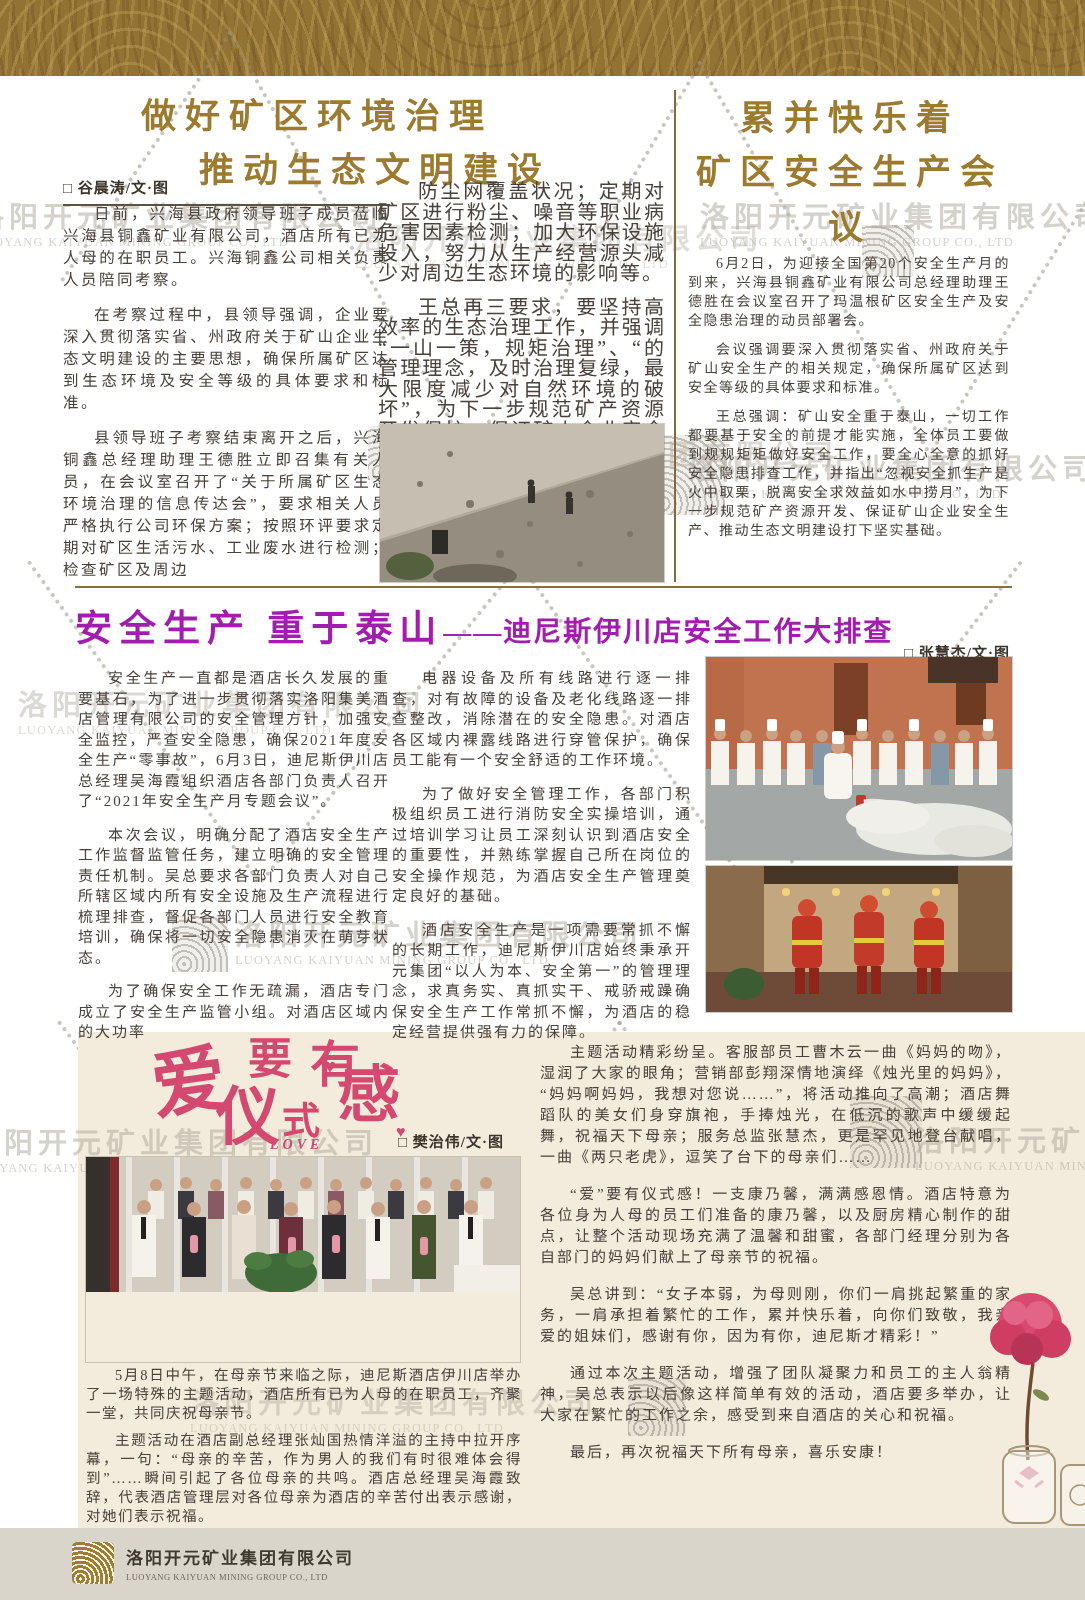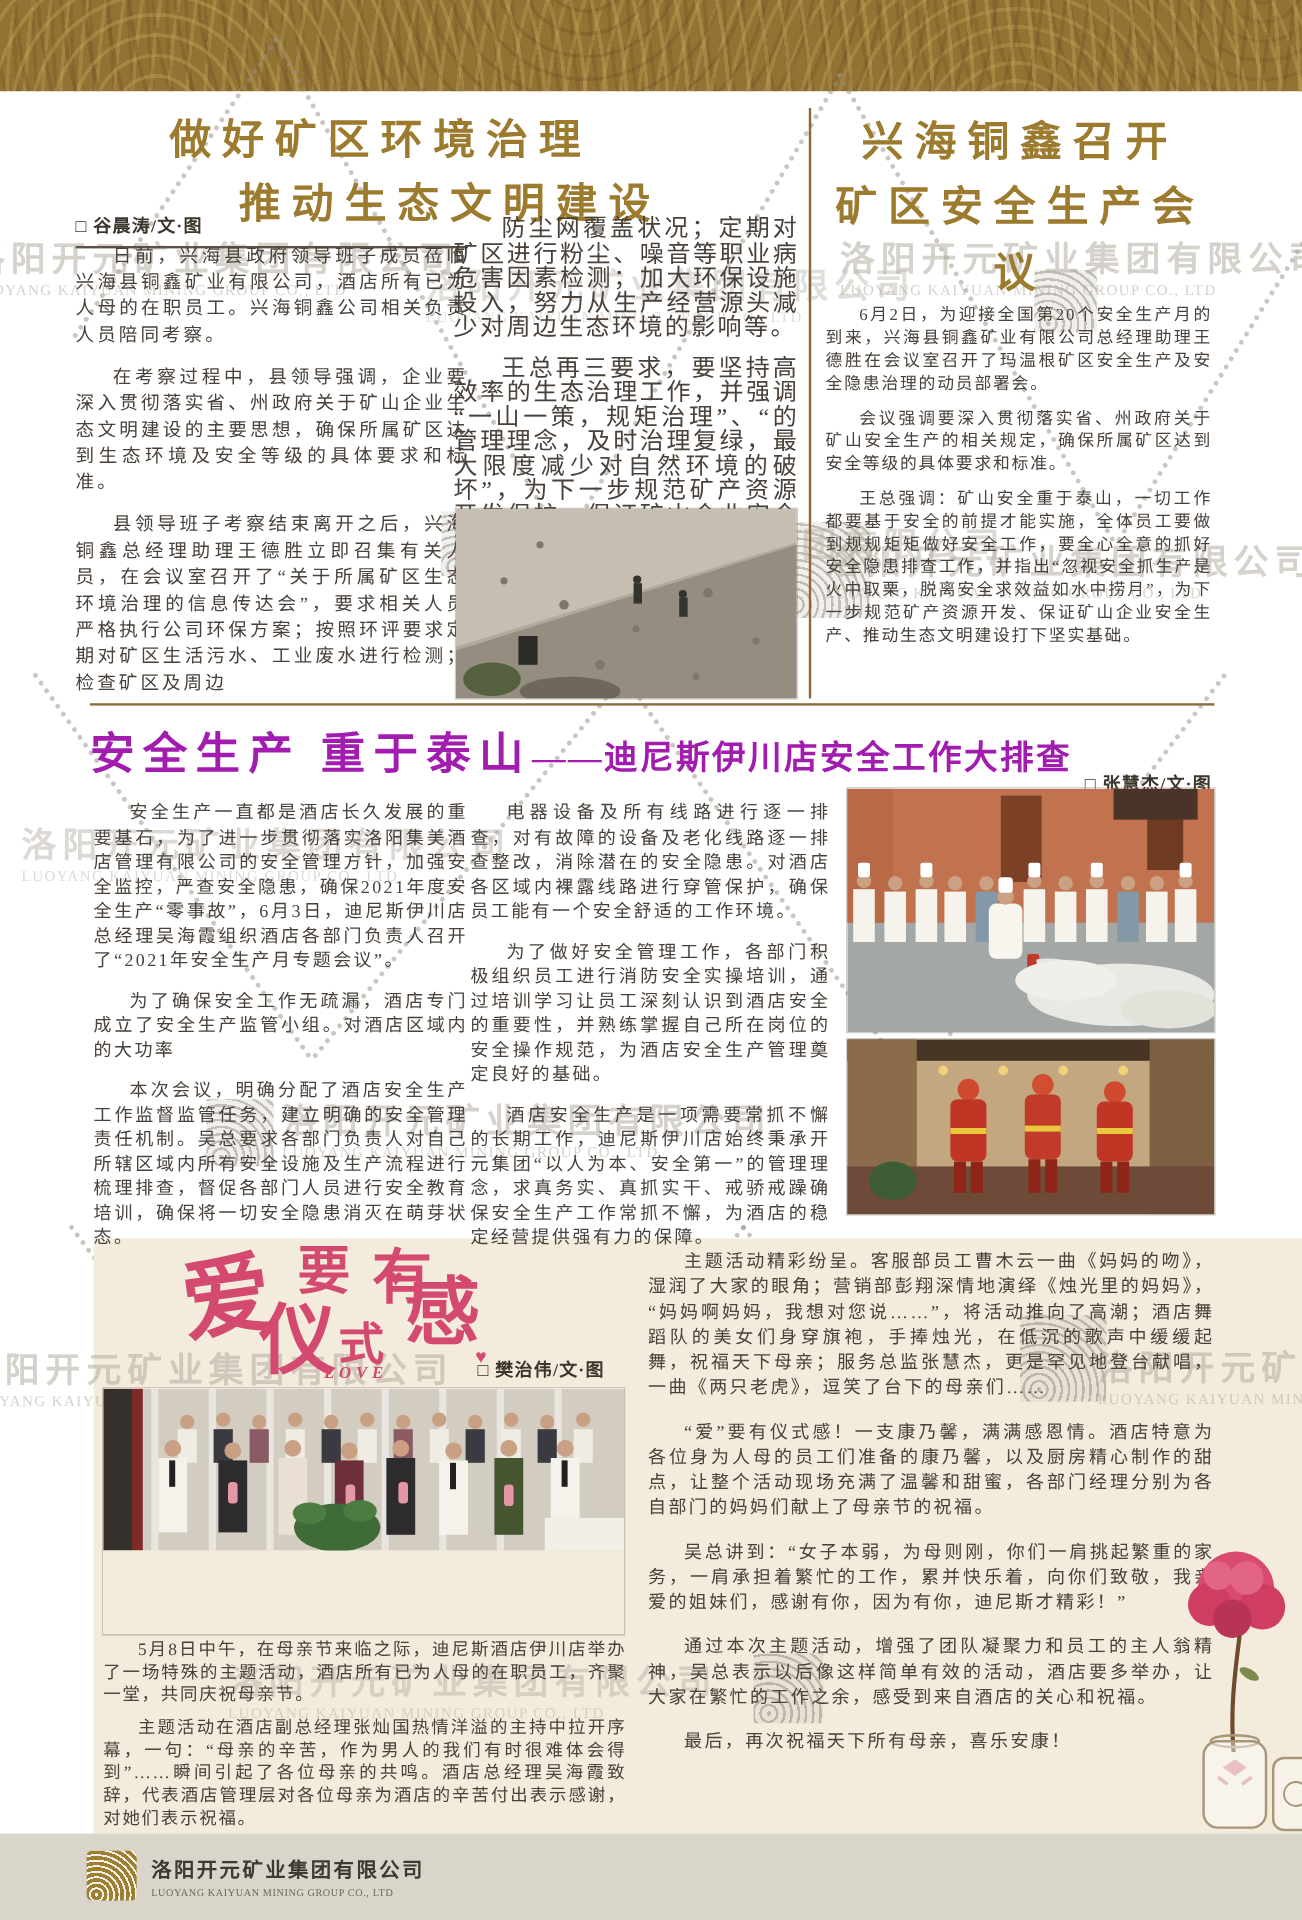--- a/index.html
+++ b/index.html
@@ -180,37 +180,37 @@
         <rect x="186" y="74" width="7" height="16"></rect>
           <circle cx="189" cy="71" r="3.4"></circle>
       </g>
     </svg>
   </div>
 
   <div class="vline" style="left:674px;top:90px;width:2px;height:492px;"></div>
   <div class="hline" style="left:75px;top:586px;width:937px;height:2px;"></div>
 
   <div class="gold-title" style="left:688px;top:92px;width:324px;">
-    <span class="l1">兴海铜鑫召开</span>
+    <span class="l1">累并快乐着</span>
     <span class="l2">矿区安全生产会议</span>
   </div>
   <div class="bodytext col-meet">
     <p>6月2日，为迎接全国第20个安全生产月的到来，兴海县铜鑫矿业有限公司总经理助理王德胜在会议室召开了玛温根矿区安全生产及安全隐患治理的动员部署会。</p>
     <p>会议强调要深入贯彻落实省、州政府关于矿山安全生产的相关规定，确保所属矿区达到安全等级的具体要求和标准。</p>
     <p>王总强调：矿山安全重于泰山，一切工作都要基于安全的前提才能实施，全体员工要做到规规矩矩做好安全工作，要全心全意的抓好安全隐患排查工作，并指出“忽视安全抓生产是火中取栗，脱离安全求效益如水中捞月”，为下一步规范矿产资源开发、保证矿山企业安全生产、推动生态文明建设打下坚实基础。</p>
   </div>
 
   <div class="headline3">
     <span class="main">安全生产  重于泰山</span><span class="sub">——迪尼斯伊川店安全工作大排查</span>
   </div>
   <div class="byline" style="left:700px;top:641px;width:310px;text-align:right;">□ 张慧杰/文·图</div>
   <div class="bodytext col-hs1">
     <p>安全生产一直都是酒店长久发展的重要基石，为了进一步贯彻落实洛阳集美酒店管理有限公司的安全管理方针，加强安全监控，严查安全隐患，确保2021年度安全生产“零事故”，6月3日，迪尼斯伊川店总经理吴海霞组织酒店各部门负责人召开了“2021年安全生产月专题会议”。</p>
+    <p>本次会议，明确分配了酒店安全生产工作监督监管任务，建立明确的安全管理责任机制。吴总要求各部门负责人对自己所辖区域内所有安全设施及生产流程进行梳理排查，督促各部门人员进行安全教育培训，确保将一切安全隐患消灭在萌芽状态。</p>
     <p>为了确保安全工作无疏漏，酒店专门成立了安全生产监管小组。对酒店区域内的大功率</p>
-    <p>本次会议，明确分配了酒店安全生产工作监督监管任务，建立明确的安全管理责任机制。吴总要求各部门负责人对自己所辖区域内所有安全设施及生产流程进行梳理排查，督促各部门人员进行安全教育培训，确保将一切安全隐患消灭在萌芽状态。</p>
   </div>
   <div class="bodytext col-hs2">
     <p>电器设备及所有线路进行逐一排查，对有故障的设备及老化线路逐一排查整改，消除潜在的安全隐患。对酒店各区域内裸露线路进行穿管保护，确保员工能有一个安全舒适的工作环境。</p>
     <p>为了做好安全管理工作，各部门积极组织员工进行消防安全实操培训，通过培训学习让员工深刻认识到酒店安全的重要性，并熟练掌握自己所在岗位的安全操作规范，为酒店安全生产管理奠定良好的基础。</p>
     <p>酒店安全生产是一项需要常抓不懈的长期工作，迪尼斯伊川店始终秉承开元集团“以人为本、安全第一”的管理理念，求真务实、真抓实干、戒骄戒躁确保安全生产工作常抓不懈，为酒店的稳定经营提供强有力的保障。</p>
   </div>
 
   <div class="photo" style="left:706px;top:657px;width:306px;height:203px;">
     <svg width="306" height="203" viewBox="0 0 306 203">
       <rect width="306" height="203" fill="#a3a8a6"></rect>

